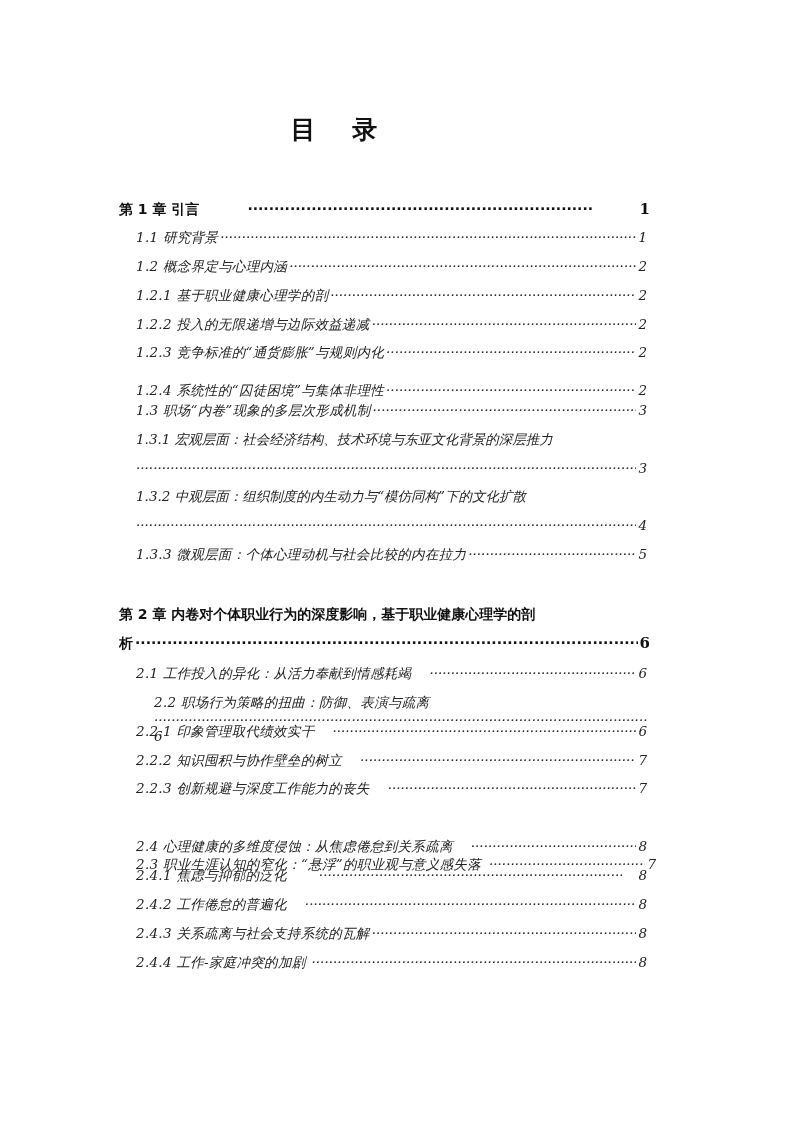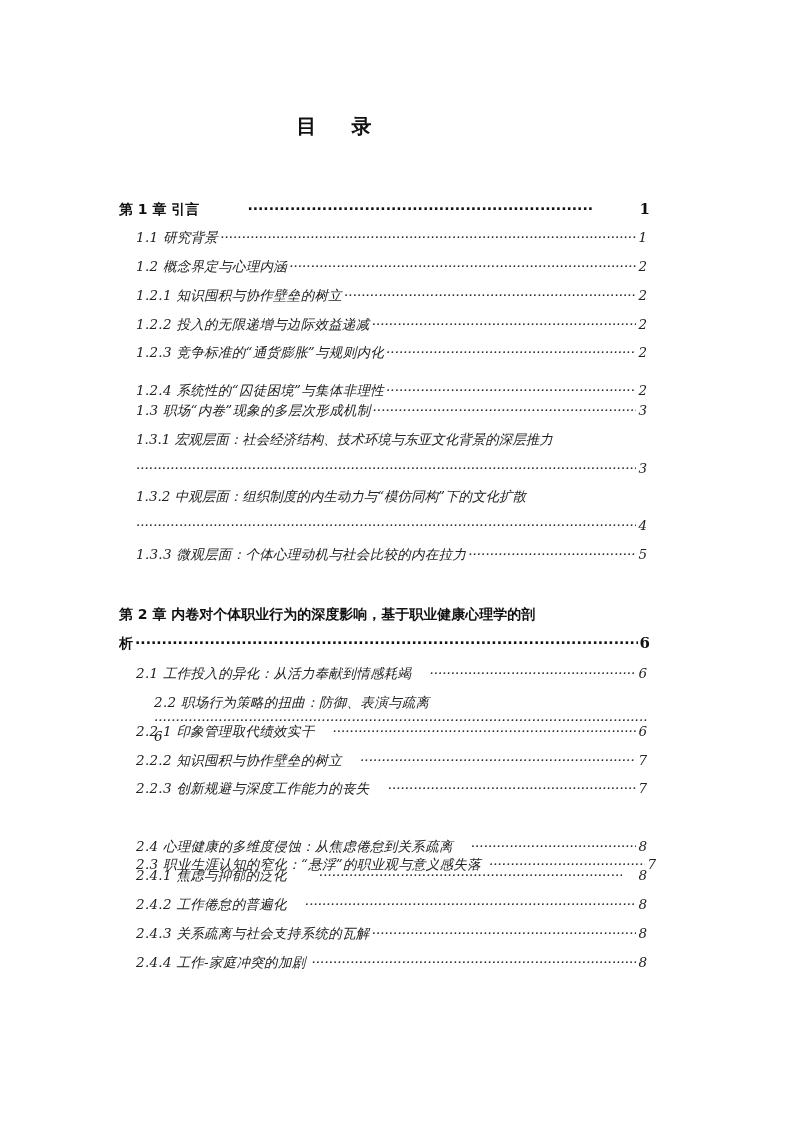--- a/index.html
+++ b/index.html
@@ -1,19 +1,19 @@
 <!DOCTYPE html>
 <html><head>
 <meta charset="utf-8">
 <style>
   html, body { margin: 0; padding: 0; background: #ffffff; }
   body { width: 793px; height: 1122px; position: relative; overflow: hidden;
          font-family: "DejaVu Serif", "Liberation Serif", serif; color: #111; }
   .title { position: absolute; top: 113px; left: 0; width: 668px; text-align: center;
-           font-family: "DejaVu Sans", sans-serif; font-weight: bold; font-size: 20px; letter-spacing: 14px; padding-left: 14px; box-sizing: border-box; }
+           font-family: "DejaVu Sans", sans-serif; font-weight: bold; font-size: 25px; letter-spacing: 14px; padding-left: 14px; box-sizing: border-box; }
   .toc-line { position: absolute; display: flex; align-items: baseline; white-space: nowrap; overflow: hidden; }
   .toc-line .label { flex: 0 0 auto; }
   .toc-line .dots { flex: 1 1 auto; overflow: hidden; white-space: nowrap; letter-spacing: 0px; margin: 0 2px; }
   .toc-line .dots::before { content: "························································································································································"; }
   .toc-line .page { flex: 0 0 auto; }
   .chapter { font-family: "DejaVu Sans", sans-serif; font-weight: bold; font-size: 14px; }
   .chapter .page { font-family: "DejaVu Serif", serif; font-size: 15px; }
   .chapter .dots::before { font-weight: bold; }
   .entry { font-size: 13.5px; color: #222; font-style: italic; }
   .entry .label { letter-spacing: 0.3px; }
@@ -34,21 +34,21 @@
   <span class="label">1.1  研究背景</span>
   <span class="dots"></span>
   <span class="page">1</span>
 </div>
 <div class="toc-line entry" style="top:258px; left:136px; width:511px;">
   <span class="label">1.2  概念界定与心理内涵</span>
   <span class="dots"></span>
   <span class="page">2</span>
 </div>
 <div class="toc-line entry" style="top:287px; left:136px; width:511px;">
-  <span class="label">1.2.1  知识囤积与协作壁垒的树立</span>
+  <span class="label">1.2.1  基于职业健康心理学的剖</span>
   <span class="dots"></span>
   <span class="page">2</span>
 </div>
 <div class="toc-line entry" style="top:316px; left:136px; width:511px;">
   <span class="label">1.2.2  投入的无限递增与边际效益递减</span>
   <span class="dots"></span>
   <span class="page">2</span>
 </div>
 <div class="toc-line entry" style="top:344px; left:136px; width:511px;">
   <span class="label">1.2.3  竞争标准的“通货膨胀”与规则内化</span>

